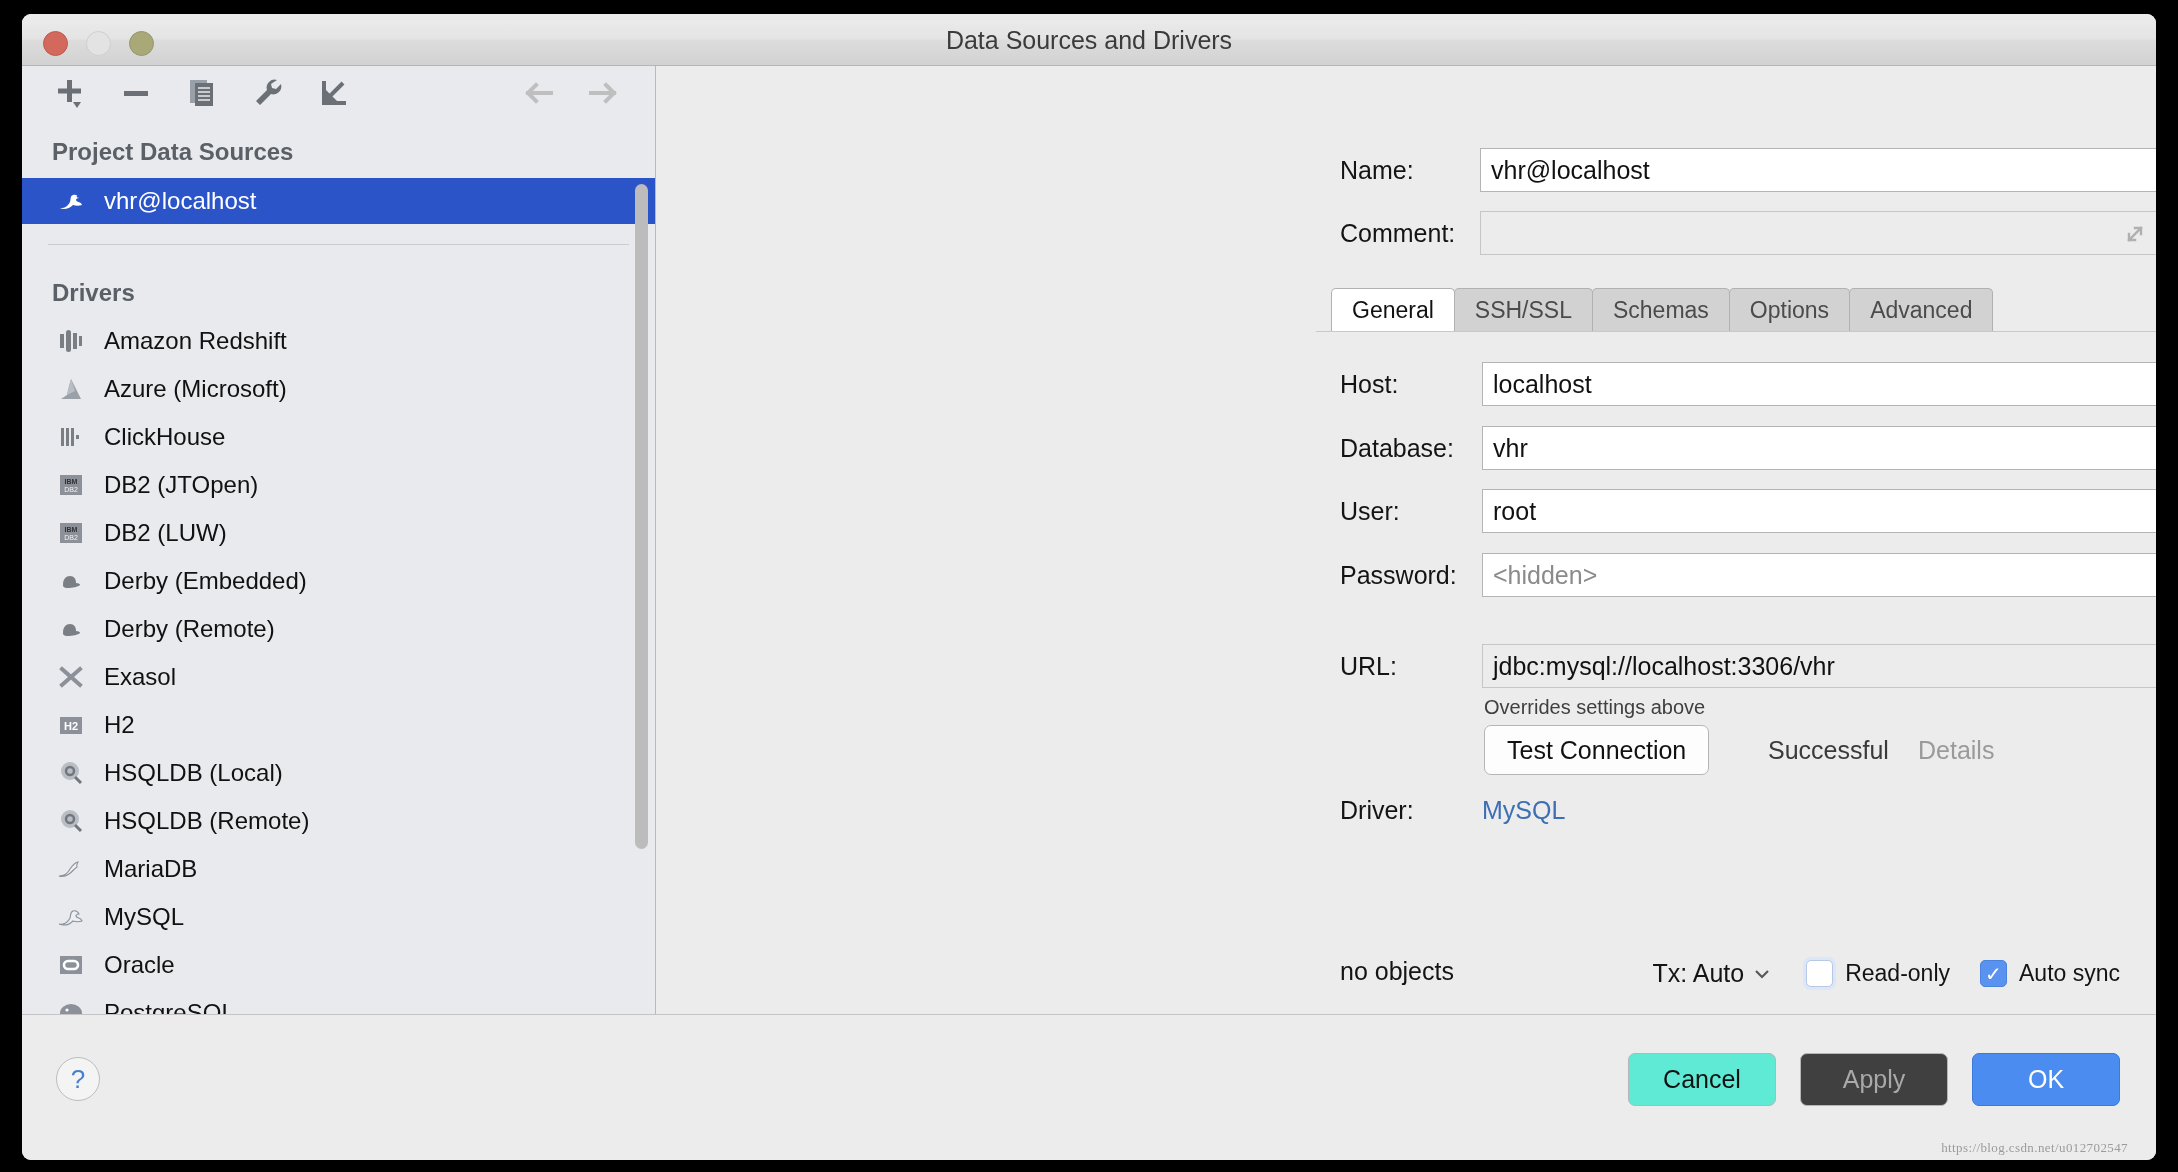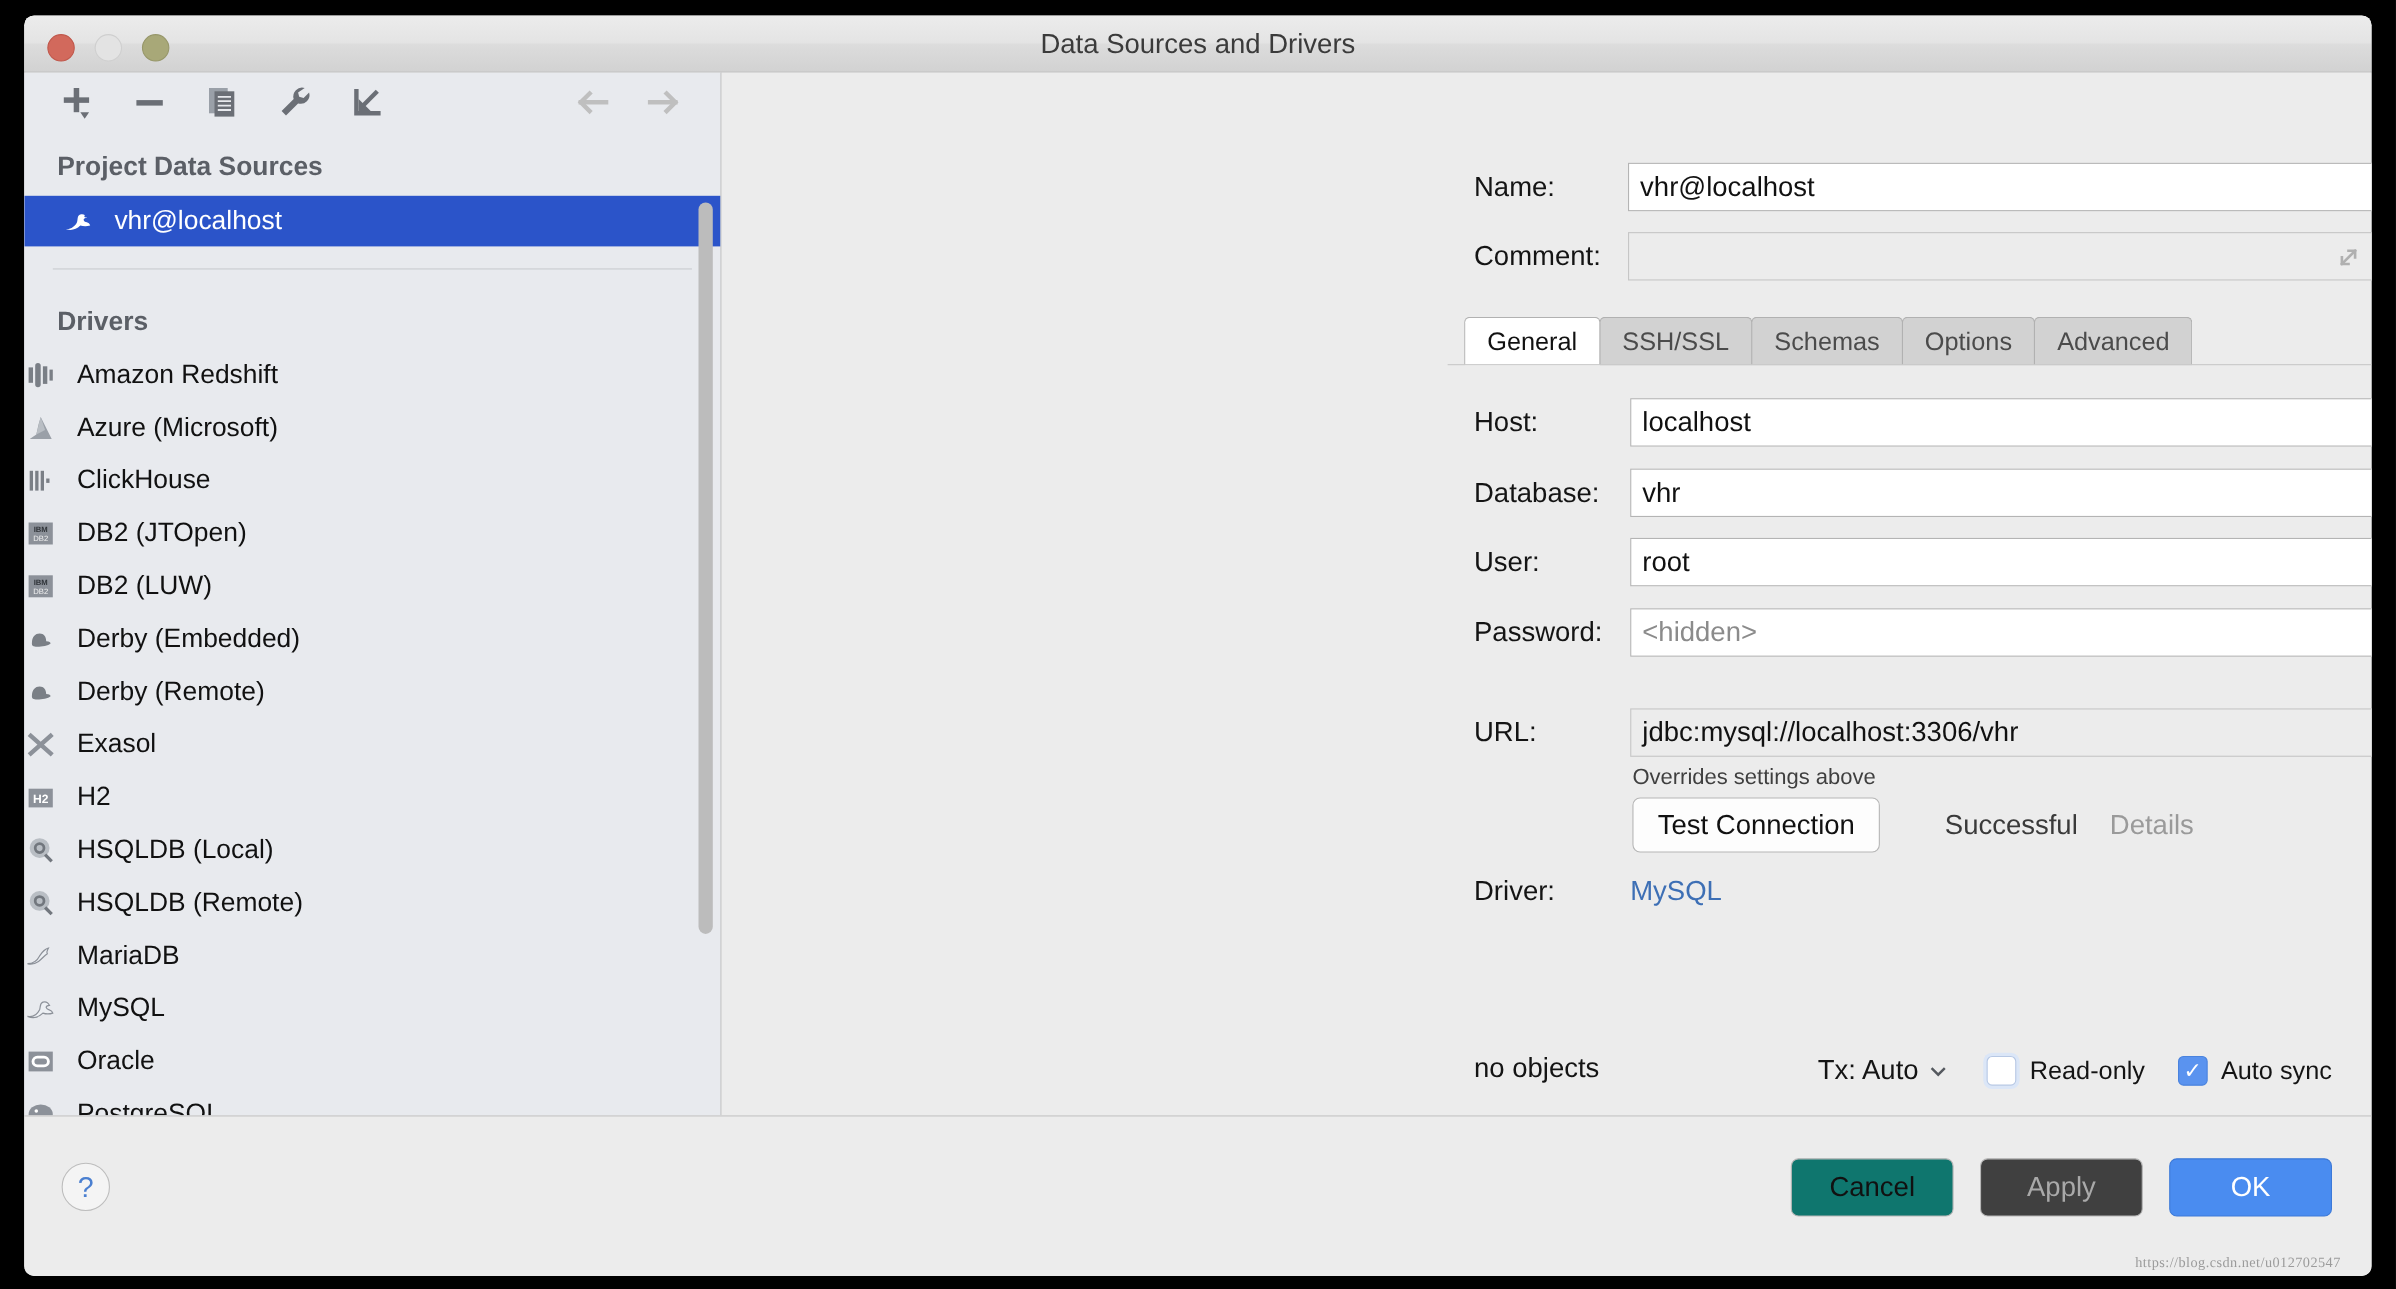--- a/index.html
+++ b/index.html
@@ -58,21 +58,21 @@
     padding:20px 0 12px 30px;
   }
   .ds-row{
     height:46px; display:flex; align-items:center; padding-left:34px; gap:18px;
     font-size:24px; color:#111;
   }
   .ds-row.selected{ background:#2b54c9; color:#fff; }
   .divider{ height:1px; background:#c8cbd0; margin:20px 26px 0 26px; }
   .drivers-head{ font-size:24px; font-weight:bold; color:#5b5f66; padding:34px 0 10px 30px; }
   .drv-row{
-    height:48px; display:flex; align-items:center; gap:18px;
+    height:48px; display:flex; align-items:center; padding-left:34px; gap:18px;
     font-size:24px; color:#111;
   }
   .drv-ico{ width:30px; height:30px; display:flex; align-items:center; justify-content:center; flex:0 0 30px; }
 
   .lscroll{
     position:absolute; right:7px; top:118px; width:13px; height:665px;
     background:#bcbcbc; border-radius:7px;
   }
 
   
@@ -134,21 +134,21 @@
     position:absolute; left:34px; top:42px;
     width:44px; height:44px; border-radius:50%;
     border:1px solid #bdbdbd; background:#f4f4f4;
     display:flex; align-items:center; justify-content:center;
     font-size:26px; color:#4a7fd0;
   }
   .fbtns{ position:absolute; right:36px; top:38px; display:flex; gap:24px; }
   .fbtn{
     height:53px; min-width:148px; border-radius:7px;
     display:flex; align-items:center; justify-content:center;
-    font-size:25px; border:1px solid #b6b6b6; background:#0f766e; color:#111;
+    font-size:25px; border:1px solid #b6b6b6; background:#5eead4; color:#111;
   }
   .fbtn.disabled{ color:#a9a9a9; background:#404040; }
   .fbtn.primary{ background:#4a8cf0; border:1px solid #3c79d8; color:#fff; }
 
   .watermark{
     position:absolute; right:28px; bottom:4px;
     font-size:13px; color:#9b9b9b; letter-spacing:.4px;
     font-family:Liberation Serif, serif;
   }
   svg{ display:block; }

